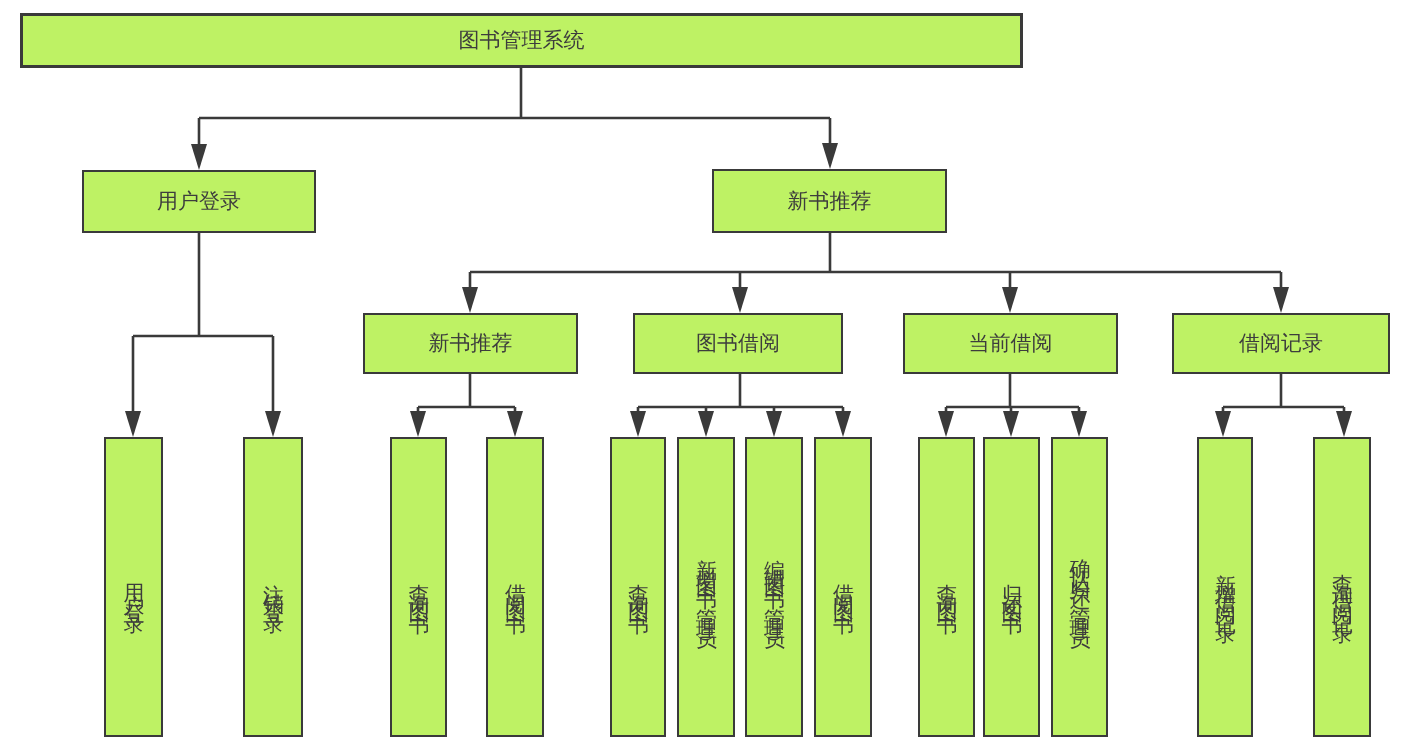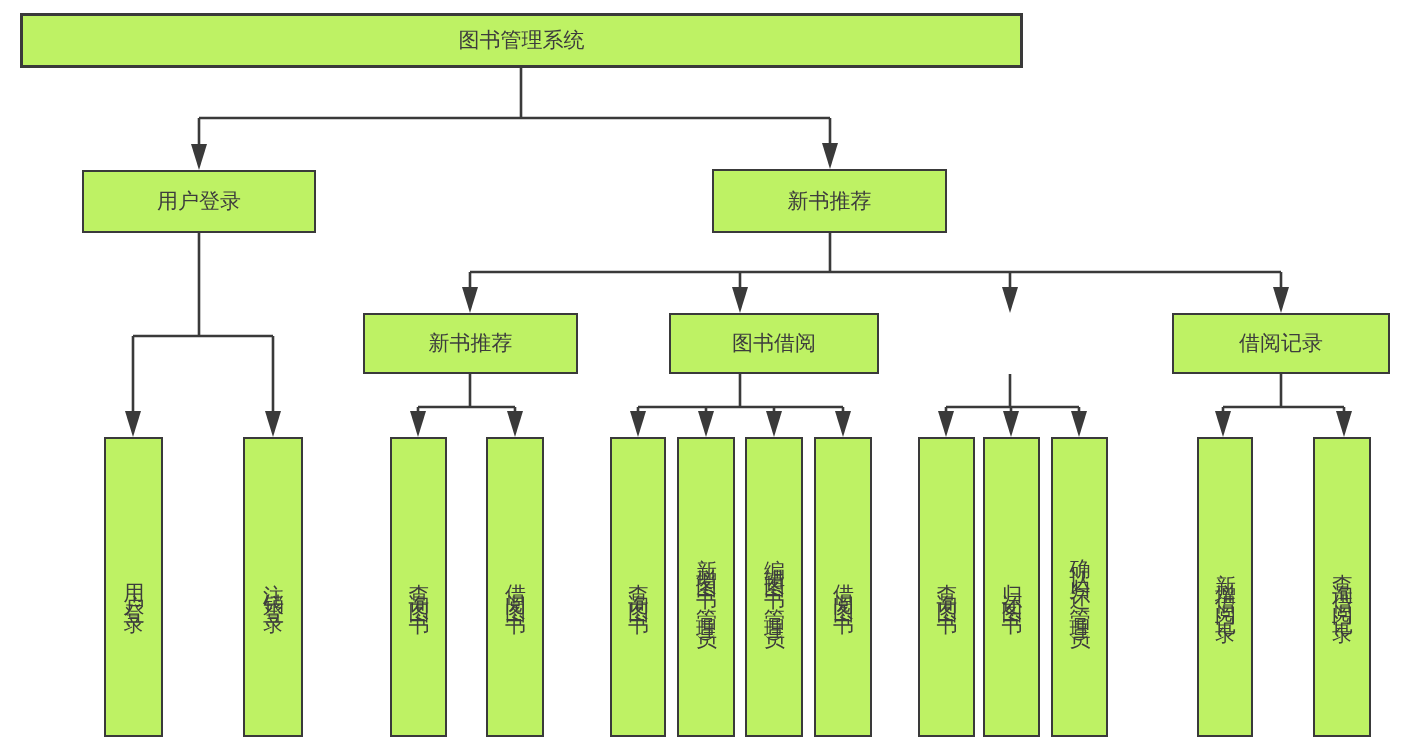--- a/index.html
+++ b/index.html
@@ -105,22 +105,25 @@
   <div class="node" style="left:82px; top:170px; width:234px; height:63px;">
     <span>用户登录</span>
   </div>
   <div class="node" style="left:712px; top:169px; width:235px; height:64px;">
     <span>新书推荐</span>
   </div>
 
   <div class="node" style="left:363px; top:313px; width:215px; height:61px;">
     <span>新书推荐</span>
   </div>
-  <div class="node" style="left:669px; top:313px; width:210px; height:61px;">
+  <div class="node" style="left:633px; top:313px; width:210px; height:61px;">
     <span>图书借阅</span>
+  </div>
+  <div class="node" style="left:903px; top:313px; width:215px; height:61px;">
+    <span>当前借阅</span>
   </div>
   <div class="node" style="left:1172px; top:313px; width:218px; height:61px;">
     <span>借阅记录</span>
   </div>
 
   <div class="node leaf" style="left:104px; top:437px; width:59px; height:300px;">
     <span>用户登录</span>
   </div>
   <div class="node leaf" style="left:243px; top:437px; width:60px; height:300px;">
     <span>注销登录</span>

